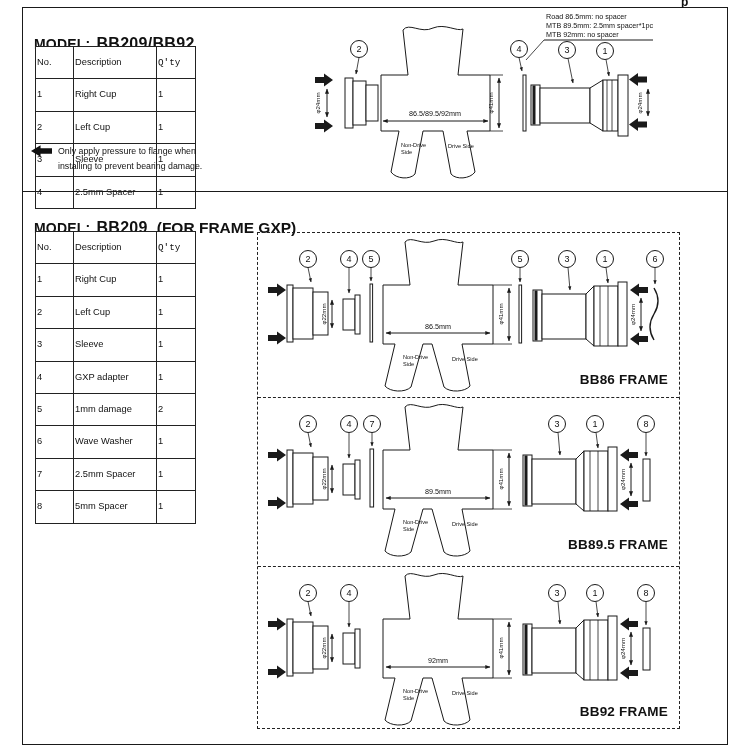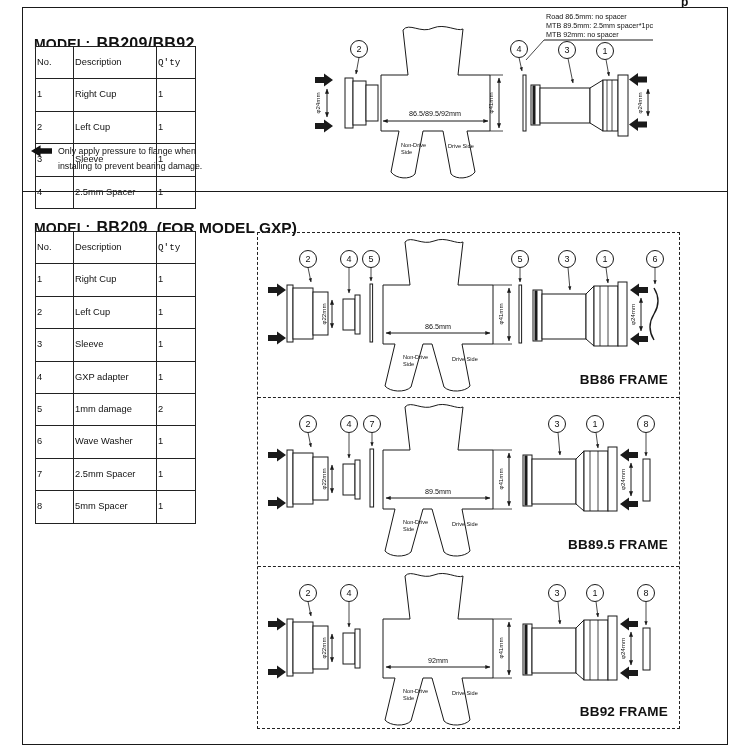--- a/index.html
+++ b/index.html
@@ -179,21 +179,21 @@
       <circle class="s" cx="312" cy="43" r="8.5"></circle>
       <text class="co" x="312" y="46">1</text>
     </g>
   </svg>
 
   <div class="section-divider"></div>
 
   <div class="title" id="s2-title">
     <span class="t-label">MODEL:</span>
     <span class="t-model">BB209</span>
-    <span class="t-suffix">(FOR MODEL GXP)</span>
+    <span class="t-suffix">(FOR FRAME GXP)</span>
   </div>
 
   <table class="parts" id="s2-table">
     <tbody>
         <tr>
       <th class="col-no">No.</th>
       <th class="col-desc">Description</th>
       <th class="col-qty">Q'ty</th>
     </tr>
     <tr>

